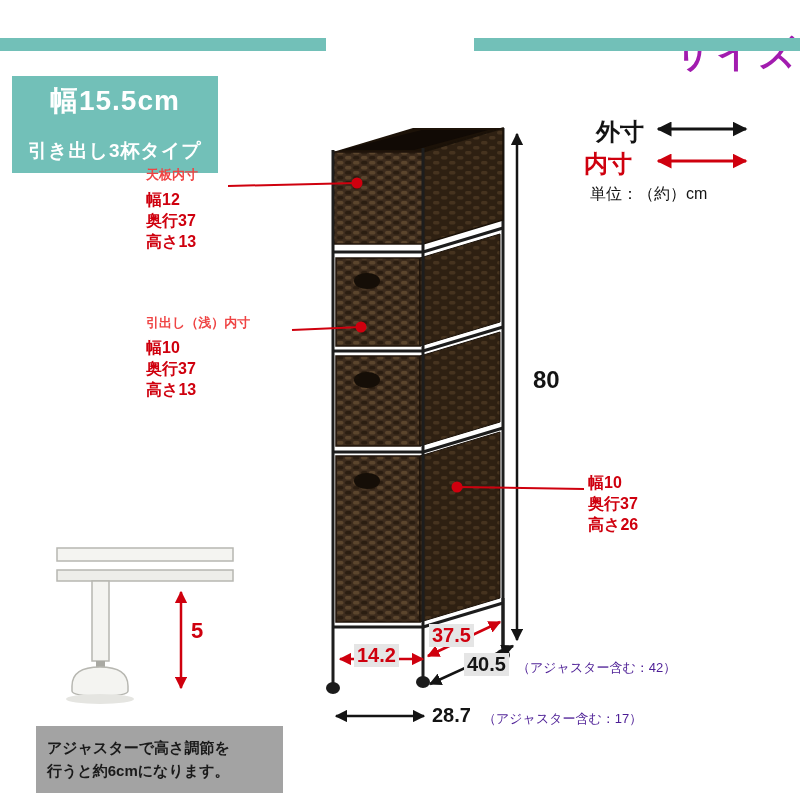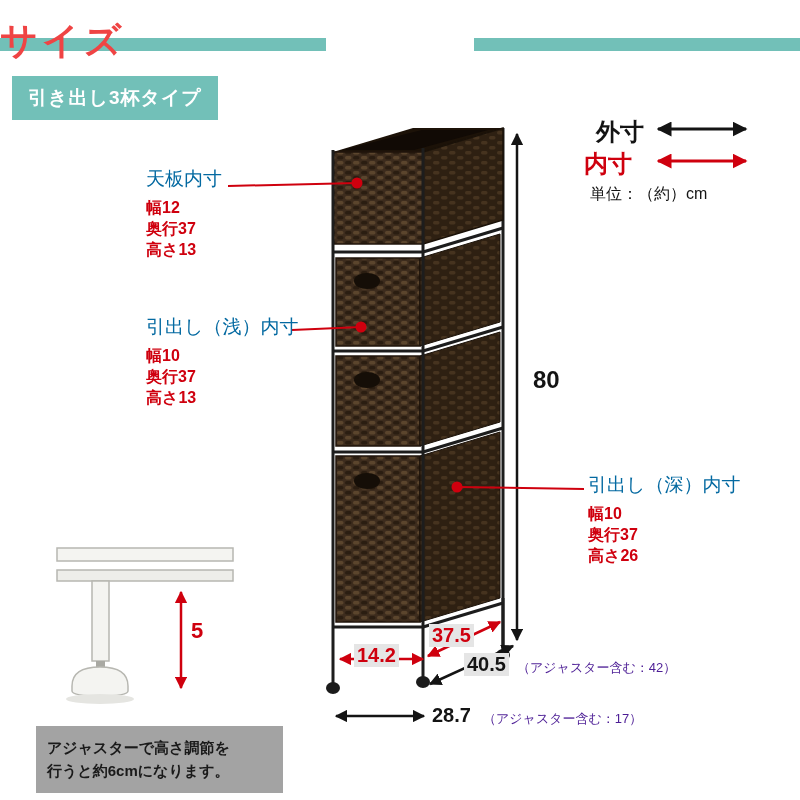--- a/index.html
+++ b/index.html
@@ -1,41 +1,41 @@
 <!DOCTYPE html>
 <html><head>
 <meta charset="utf-8">
 <style>
   *{margin:0;padding:0;box-sizing:border-box}
   html,body{width:800px;height:800px;background:#fff;
     font-family:"Liberation Sans","DejaVu Sans",sans-serif;color:#141414}
   .page{position:relative;width:800px;height:800px;overflow:hidden;background:#fff}
 
   
-  .title{position:absolute;left:0;right:0;top:16px;text-align:left;
-    font-size:37px;font-weight:bold;letter-spacing:4px;color:#ef4444}
+  .title{position:absolute;left:0;right:0;top:29px;text-align:right;
+    font-size:37px;font-weight:bold;letter-spacing:4px;color:#a21caf}
   .hbar{position:absolute;top:38px;height:13px;background:#72c0b8}
   .hbar-left{left:0;width:326px}
   .hbar-right{right:0;width:326px}
 
   
   .badge{position:absolute;left:12px;top:76px;background:#72c0b8;color:#fff;
     text-align:center;padding:6px 16px 9px}
   .badge-line1{font-size:28px;font-weight:bold;letter-spacing:1px}
-  .badge-line2{font-size:19px;font-weight:bold;margin-top:3px;letter-spacing:1px}
+  .badge-line2{font-size:19px;font-weight:bold;margin-top:18px;letter-spacing:1px}
 
   
   .legend-label{position:absolute;font-size:24px;font-weight:bold}
   .legend-outer{left:596px;top:116px;color:#141414}
   .legend-inner{left:584px;top:148px;color:#cf000e}
   .legend-unit{position:absolute;left:590px;top:184px;font-size:16px;color:#141414}
 
   
   .anno{position:absolute}
-  .anno-title{font-size:19px;font-weight:normal;color:#0369a1;margin-bottom:5px}
+  .anno-title{font-size:13px;font-weight:bold;color:#ef4444;margin-bottom:5px}
   .anno-line{font-size:16px;font-weight:bold;color:#cf000e;line-height:21px}
   .anno-top{left:146px;top:166px}
   .anno-shallow{left:146px;top:314px}
   .anno-deep{left:588px;top:472px}
 
   
   .dim{position:absolute;font-weight:bold;font-size:20px;color:#141414}
   .dim.red{color:#cf000e}
   .dim.onwhite{background:#e5e5e5;padding:0 3px}
   .dim-80{left:533px;top:366px;font-size:24px}
@@ -57,20 +57,21 @@
 </head>
 <body>
 
 <div class="page">
 
   <div class="hbar hbar-left"></div>
   <h1 class="title">サイズ</h1>
   <div class="hbar hbar-right"></div>
 
   <div class="badge">
+    <div class="badge-line1">幅15.5cm</div>
     <div class="badge-line2">引き出し3杯タイプ</div>
   </div>
 
   <svg class="overlay" width="800" height="800" viewBox="0 0 800 800">
     <defs>
       <pattern id="wkF" width="16" height="10" patternUnits="userSpaceOnUse">
         <rect width="16" height="10" fill="#3d2c1d"></rect>
         <rect x="1" y="1" width="6.5" height="3.4" rx="1.7" fill="#5b452d"></rect>
         <rect x="9" y="1" width="6.5" height="3.4" rx="1.7" fill="#2a1d11"></rect>
         <rect x="1" y="6" width="6.5" height="3.4" rx="1.7" fill="#2a1d11"></rect>
@@ -179,21 +180,20 @@
   </div>
 
   <div class="anno anno-shallow">
     <div class="anno-title">引出し（浅）内寸</div>
     <div class="anno-line">幅10</div>
     <div class="anno-line">奥行37</div>
     <div class="anno-line">高さ13</div>
   </div>
 
   <div class="anno anno-deep">
-    <div class="anno-title">引出し（深）内寸</div>
     <div class="anno-line">幅10</div>
     <div class="anno-line">奥行37</div>
     <div class="anno-line">高さ26</div>
   </div>
 
   <span class="dim dim-80">80</span>
   <span class="dim red onwhite dim-125">14.2</span>
   <span class="dim red onwhite dim-375">37.5</span>
   <span class="dim onwhite dim-405">40.5</span>
   <span class="dim-note dim-405-note">（アジャスター含む：42）</span>

